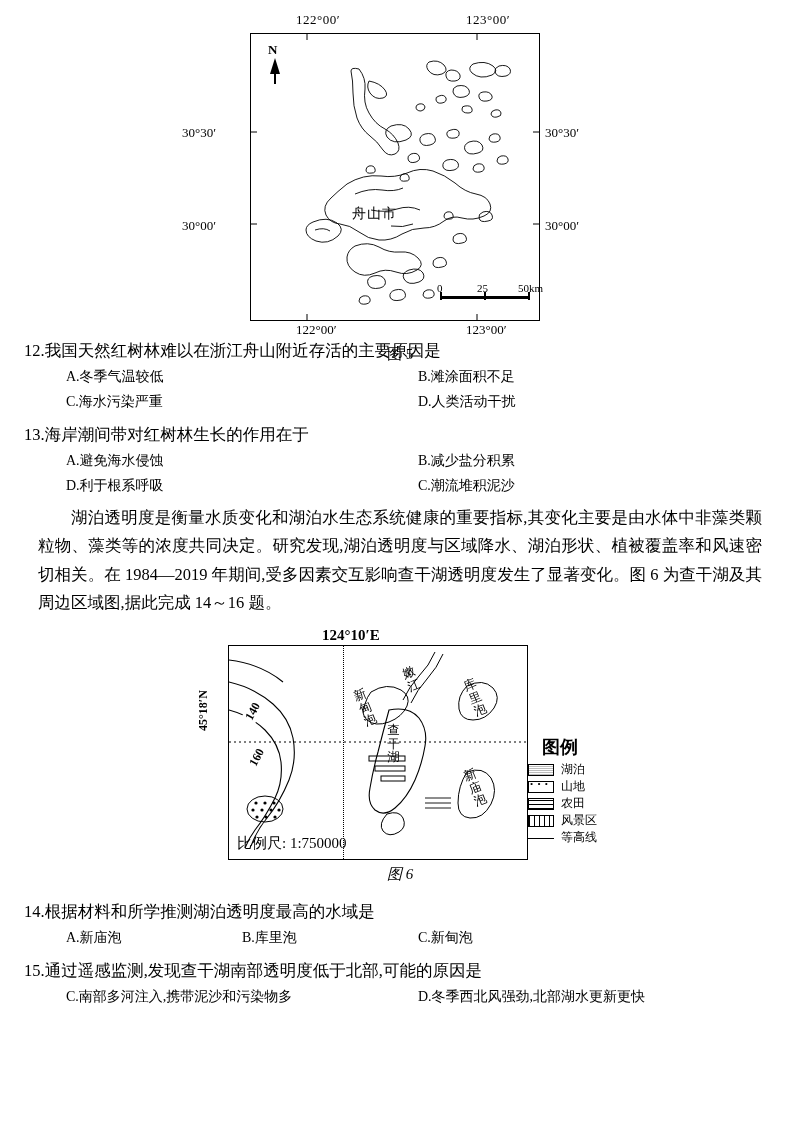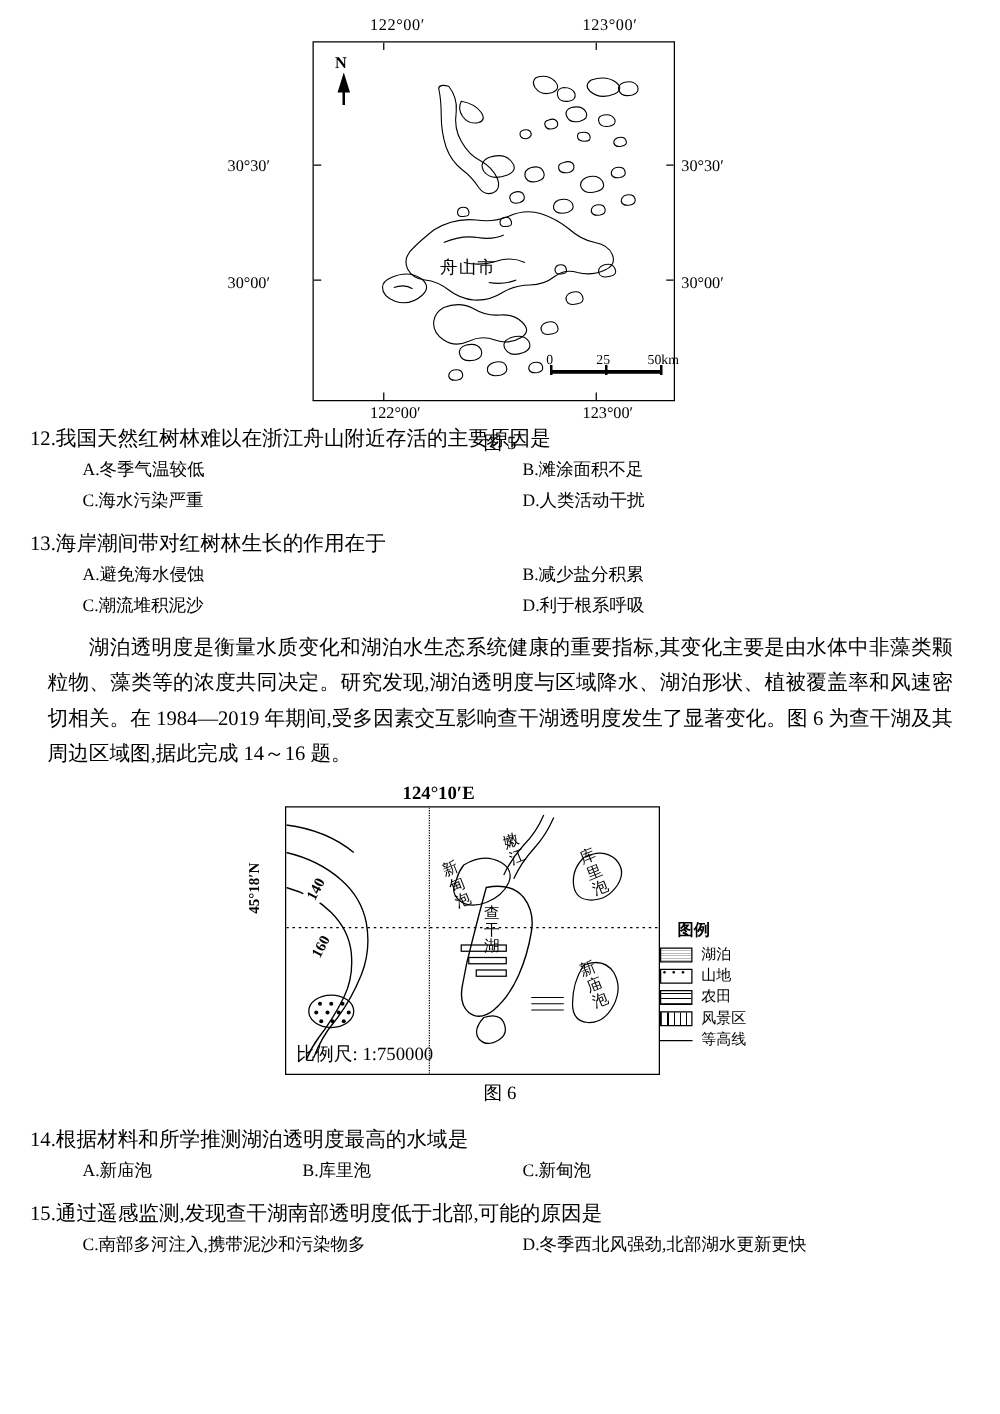--- a/index.html
+++ b/index.html
@@ -265,21 +265,21 @@
     font-size: 15px;
   }
   .legend {
     position: absolute;
     left: 528px;
     top: 112px;
     width: 96px;
     font-size: 12px;
   }
   .legend-title {
-    font-size: 13px;
+    font-size: 18px;
     font-weight: bold;
     margin-bottom: 2px;
     margin-left: 14px;
   }
   .legend-row {
     display: flex;
     align-items: center;
     height: 17px;
   }
   .legend-swatch {
@@ -327,20 +327,21 @@
     height: 1.6px;
     background: #000;
   }
   .fig6-caption {
     position: absolute;
     left: 0;
     top: 242px;
     width: 800px;
     text-align: center;
     font-size: 15px;
+    font-style: italic;
   }
 </style>
 </head>
 <body>
 
 <div class="page">
 
   <div class="fig5-wrap">
 
     <div class="lon-top-left">122°00′</div>
@@ -446,22 +447,22 @@
     <div class="opt">C.海水污染严重</div>
     <div class="opt">D.人类活动干扰</div>
   </div>
 
   <div class="qline q-stem">13.海岸潮间带对红树林生长的作用在于</div>
   <div class="opt-row two">
     <div class="opt">A.避免海水侵蚀</div>
     <div class="opt">B.减少盐分积累</div>
   </div>
   <div class="opt-row two">
+    <div class="opt">D.利于根系呼吸</div>
     <div class="opt">C.潮流堆积泥沙</div>
-    <div class="opt">D.利于根系呼吸</div>
   </div>
 
   <div class="para">湖泊透明度是衡量水质变化和湖泊水生态系统健康的重要指标,其变化主要是由水体中非藻类颗粒物、藻类等的浓度共同决定。研究发现,湖泊透明度与区域降水、湖泊形状、植被覆盖率和风速密切相关。在 1984—2019 年期间,受多因素交互影响查干湖透明度发生了显著变化。图 6 为查干湖及其周边区域图,据此完成 14～16 题。</div>
 
   <div class="fig6-wrap">
 
     <div class="fig6-lon">124°10′E</div>
     <div class="fig6-lat">45°18′N</div>
 
     <div class="fig6-box">

